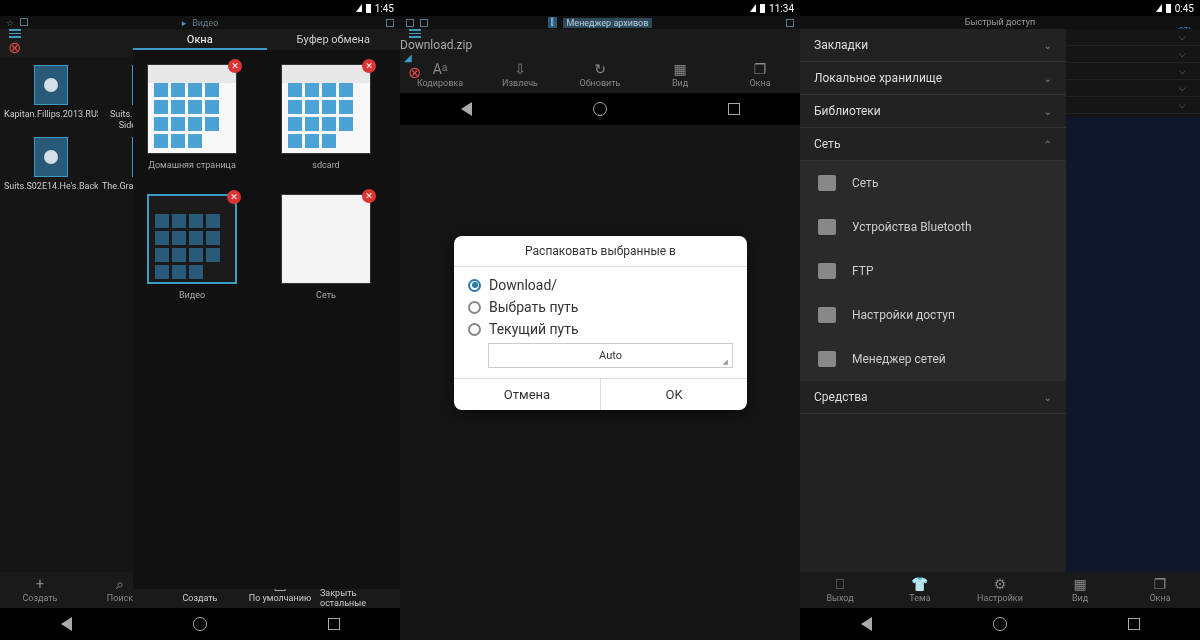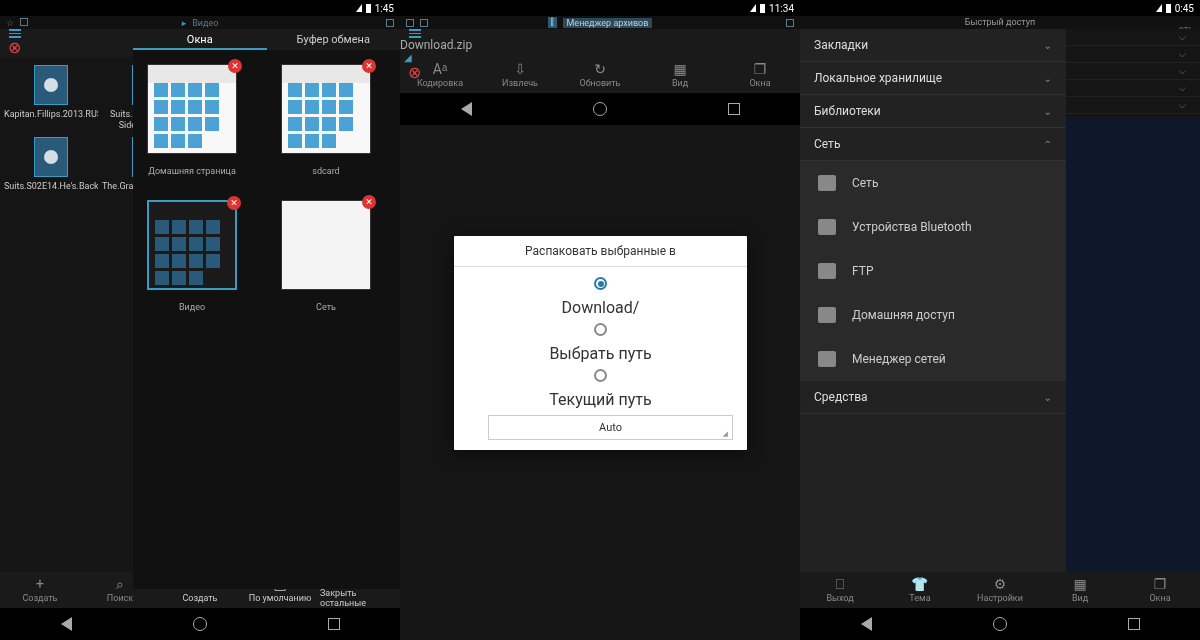--- a/index.html
+++ b/index.html
@@ -36,40 +36,40 @@
 
 .overlay-tabs { position: absolute; top: 29px; left: 133px; width: 267px; height: 560px; background: #111; z-index: 5; }
 .ot-header { display: flex; height: 21px; }
 .ot-tab { flex: 1; text-align: center; font-size: 11px; color: #ccc; line-height: 21px; background: #1a1a1a; }
 .ot-tab.active { border-bottom: 2px solid #3a9bc4; color: #fff; }
 .ot-grid { display: flex; flex-wrap: wrap; padding: 14px 12px; gap: 24px 40px; }
 .ot-item { width: 94px; display: flex; flex-direction: column; align-items: center; }
 .ot-thumb { width: 90px; height: 90px; background: #f4f4f4; border: 1px solid #333; position: relative; }
 .ot-thumb.active { border: 2px solid #3a9bc4; }
 .ot-close { position: absolute; top: -6px; right: -6px; width: 14px; height: 14px; background: #d33; border-radius: 50%; color: #fff; font-size: 9px; display: flex; align-items: center; justify-content: center; }
-.ot-label { font-size: 9px; color: #aaa; margin-top: 12px; }
+.ot-label { font-size: 9px; color: #aaa; margin-top: 6px; }
 .ot-thumb-content { width: 100%; height: 100%; background: linear-gradient(#e8e8e8 20%, #f8f8f8 20%); display: flex; flex-wrap: wrap; padding: 18px 6px 6px; gap: 3px; align-content: flex-start; }
 .ot-thumb-content .mini-icon { width: 14px; height: 14px; background: #4aa3d4; }
 .ot-thumb.dark .ot-thumb-content { background: #1a1a1a; }
 .ot-thumb.dark .mini-icon { background: #2a5a7a; }
 .ot-thumb.blank .ot-thumb-content { background: #f4f4f4; }
 
 
 .p2-grid { display: flex; padding: 8px 8px; gap: 0; }
 .p2-item { width: 98px; display: flex; flex-direction: column; align-items: center; }
 .doc-icon { width: 36px; height: 40px; border: 1px solid #3a9bc4; background: #1a1a1a; margin-bottom: 4px; position: relative; }
 .doc-icon.txt::before { content: ""; position: absolute; top: 8px; left: 6px; right: 6px; height: 2px; background: #3a9bc4; box-shadow: 0 5px 0 #3a9bc4, 0 10px 0 #3a9bc4, 0 15px 0 #3a9bc4; }
 .doc-icon.pdf { color: #d33; }
 .doc-icon.pdf::before { content: "▲"; position: absolute; top: 10px; left: 0; right: 0; text-align: center; color: #d33; font-size: 16px; }
 
 
-.dialog { position: absolute; left: 454px; top: 236px; width: 293px; background: #fff; border-radius: 1px; z-index: 20; box-shadow: 0 4px 16px rgba(0,0,0,0.5); }
+.dialog { position: absolute; left: 454px; top: 236px; width: 293px; background: #fff; border-radius: 8px; z-index: 20; box-shadow: 0 4px 16px rgba(0,0,0,0.5); }
 .dlg-title { padding: 8px 12px; font-size: 12px; color: #333; text-align: center; border-bottom: 1px solid #ddd; }
 .dlg-body { padding: 10px 14px; }
-.radio-row { display: flex; align-items: center; gap: 8px; font-size: 16px; color: #333; margin-bottom: 6px; flex-direction: column; }
+.radio-row { display: flex; align-items: center; gap: 8px; font-size: 14px; color: #333; margin-bottom: 6px; }
 .radio { width: 13px; height: 13px; border: 2px solid #888; border-radius: 50%; display: flex; align-items: center; justify-content: center; flex-shrink: 0; }
 .radio.checked { border-color: #2a7aa8; }
 .radio.checked::after { content: ""; width: 6px; height: 6px; background: #2a7aa8; border-radius: 50%; }
 .dlg-select { margin-top: 6px; border: 1px solid #ccc; padding: 5px 10px; font-size: 11px; text-align: center; color: #333; position: relative; margin-left: 20px; }
 .dlg-select::after { content: "◢"; position: absolute; right: 4px; bottom: 1px; font-size: 7px; color: #999; }
 .dlg-buttons { display: flex; border-top: 1px solid #ddd; }
 .dlg-btn { flex: 1; text-align: center; padding: 8px; font-size: 13px; color: #333; }
 .dlg-btn:first-child { border-right: 1px solid #ddd; }
 
 
@@ -368,21 +368,21 @@
         <div class="side-item">
          <div class="ic"></div>
          <span>Устройства Bluetooth</span>
        </div>
         <div class="side-item">
          <div class="ic"></div>
          <span>FTP</span>
        </div>
         <div class="side-item">
          <div class="ic"></div>
-         <span>Домашняя доступ</span>
+         <span>Настройки доступ</span>
        </div>
         <div class="side-item">
          <div class="ic"></div>
          <span>Менеджер сетей</span>
        </div>
         <div class="side-sec">
      <span>Средства</span>
      <span class="chev">⌄</span>
    </div>
       </div>
@@ -428,13 +428,17 @@
     <div class="radio-row">
         <div class="radio"></div>
         <span>Выбрать путь</span>
       </div>
     <div class="radio-row">
         <div class="radio"></div>
         <span>Текущий путь</span>
       </div>
     <div class="dlg-select">Auto</div>
   </div>
+  <div class="dlg-buttons">
+    <div class="dlg-btn">Отмена</div>
+    <div class="dlg-btn">OK</div>
+  </div>
 </div>
 
 </body></html>

